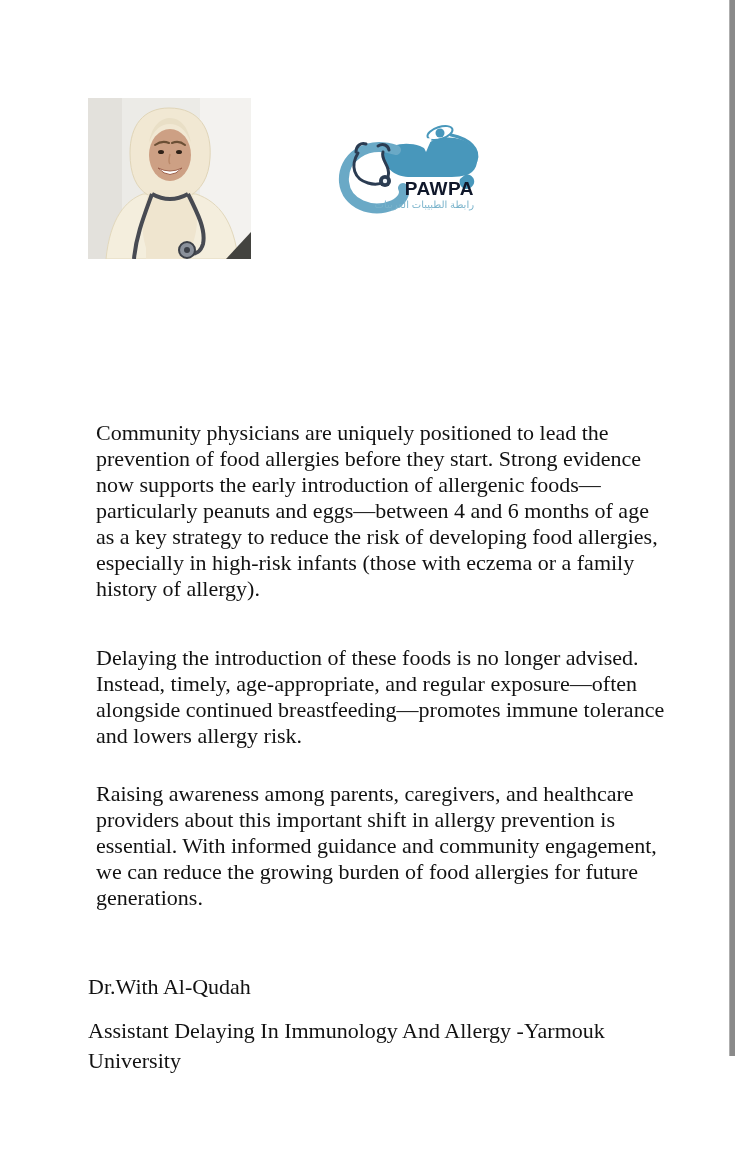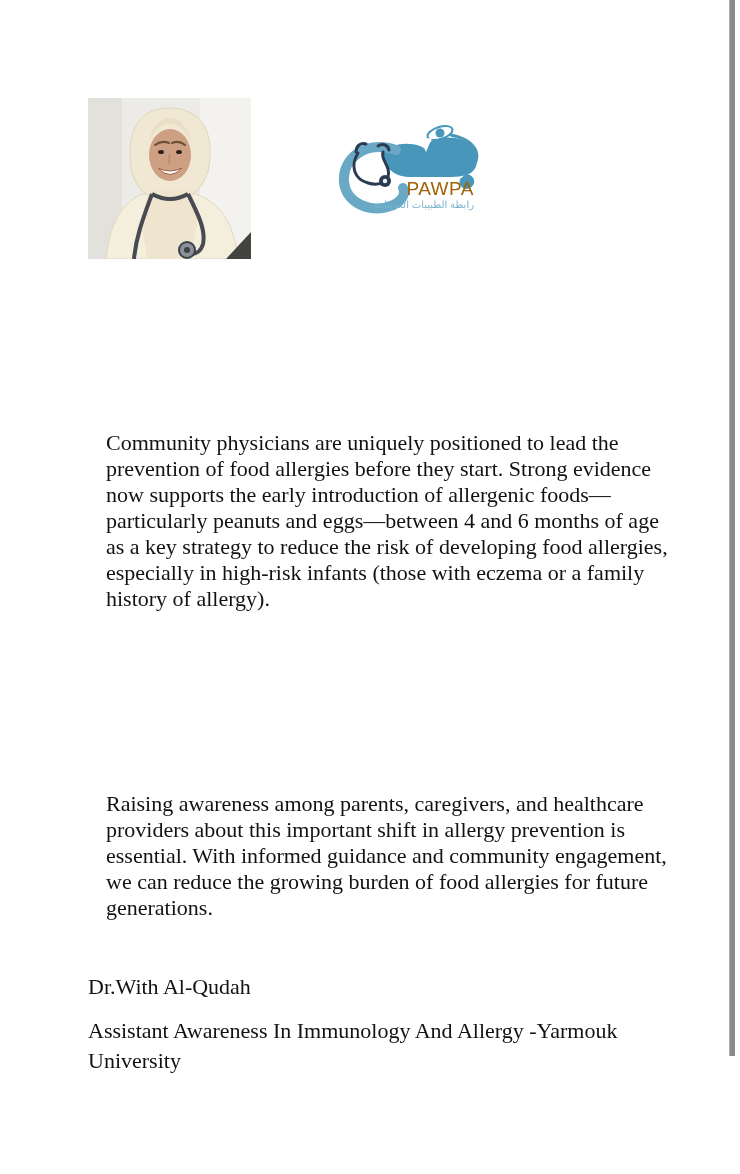--- a/index.html
+++ b/index.html
@@ -22,24 +22,24 @@
   .logo {
     position: absolute;
     left: 336px; top: 122px;
     width: 148px; height: 92px;
   }
   .logo svg { position: absolute; left: 0; top: 0; }
   .logo-wordmark {
     position: absolute;
     right: 10px; top: 57px;
     font-family: "Liberation Sans", sans-serif;
-    font-weight: normal;
+    font-weight: bold;
     font-size: 19px;
     letter-spacing: 0.5px;
-    color: #a16207;
+    color: #0f172a;
     line-height: 1;
   }
   .logo-tagline {
     position: absolute;
     right: 10px; top: 78px;
     font-family: Liberation Sans, sans-serif;
     font-size: 10px;
     color: #79b3cb;
     line-height: 1;
     white-space: nowrap;
@@ -54,21 +54,21 @@
     line-height: 26px;
     margin: 0;
   }
   .para {
     position: absolute;
     left: 88px;
     width: 620px;
     font-size: 22px;
     line-height: 26px;
     white-space: pre-line;
-    margin: 18px;
+    margin: 8px;
   }
   .para-1 { top: 412px; }
   .para-2 { top: 637px; }
   .para-3 { top: 773px; }
 
   .author-name {
     position: absolute;
     left: 88px; top: 974px;
     font-size: 22px;
     line-height: 26px;
@@ -150,25 +150,29 @@
   </div>
 
 
   <p class="para para-1">Community physicians are uniquely positioned to lead the
 prevention of food allergies before they start. Strong evidence
 now supports the early introduction of allergenic foods—
 particularly peanuts and eggs—between 4 and 6 months of age
 as a key strategy to reduce the risk of developing food allergies,
 especially in high-risk infants (those with eczema or a family
 history of allergy).</p>
+  <p class="para para-2">Delaying the introduction of these foods is no longer advised.
+Instead, timely, age-appropriate, and regular exposure—often
+alongside continued breastfeeding—promotes immune tolerance
+and lowers allergy risk.</p>
   <p class="para para-3">Raising awareness among parents, caregivers, and healthcare
 providers about this important shift in allergy prevention is
 essential. With informed guidance and community engagement,
 we can reduce the growing burden of food allergies for future
 generations.</p>
 
   <div class="author-name">Dr.With Al-Qudah</div>
-  <div class="author-title">Assistant Awareness  In Immunology And Allergy -Yarmouk
+  <div class="author-title">Assistant Delaying  In Immunology And Allergy -Yarmouk
 University</div>
 
   <div class="scrollbar"></div>
 
 </div>
 
 </body></html>

